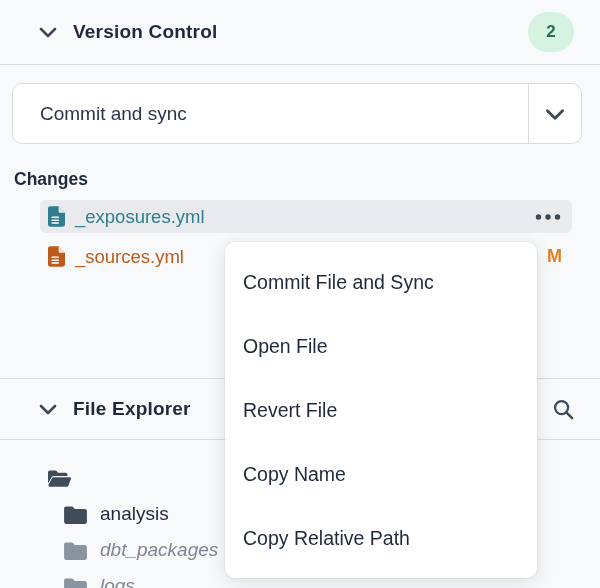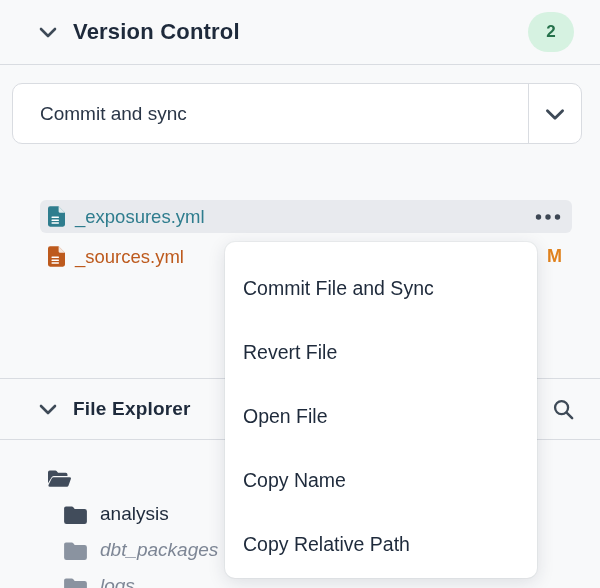--- a/index.html
+++ b/index.html
@@ -9,21 +9,21 @@
   }
   *{margin:0;padding:0;box-sizing:border-box;}
   html,body{width:600px;height:588px;overflow:hidden;}
   body{font-family:"Liberation Sans",sans-serif;background:var(--bg);color:var(--text_dark);}
   .app{position:relative;width:600px;height:588px;overflow:hidden;}
 
   
   .vc-header{position:absolute;top:0;left:0;right:0;height:65px;display:flex;align-items:center;
     padding:0 26px 0 36px;border-bottom:1px solid var(--panel_border);}
   .vc-header .chev{width:24px;height:24px;color:var(--icon_slate);flex:0 0 auto;}
-  .vc-header .title{font-size:22px;font-weight:700;margin-left:13px;letter-spacing:.2px;}
+  .vc-header .title{font-size:19px;font-weight:700;margin-left:13px;letter-spacing:.2px;}
   .badge{margin-left:auto;min-width:46px;height:40px;border-radius:20px;background:var(--badge_bg);
     color:var(--badge_text);font-size:17px;font-weight:600;display:flex;align-items:center;justify-content:center;}
 
   
   .commit-select{position:absolute;top:83px;left:12px;width:570px;height:61px;background:var(--menu_bg);
     border:1px solid var(--panel_border);border-radius:10px;display:flex;align-items:stretch;cursor:pointer;gap:24px;}
   .commit-select .value{flex:1;display:flex;align-items:center;padding-left:27px;font-size:19px;color:#2a3647;}
   .commit-select .chev-box{width:53px;border-left:1px solid var(--panel_border);display:flex;
     align-items:center;justify-content:center;}
   .commit-select .chev{width:26px;height:26px;color:var(--icon_slate);}
@@ -54,21 +54,21 @@
   .tree-row.lvl0{padding-left:48px;}
   .tree-row.lvl1{padding-left:64px;}
   .tree-row .ticon{width:23px;height:19px;color:#414c5b;flex:0 0 auto;}
   .tree-row .tname{font-size:19px;margin-left:13px;white-space:nowrap;}
   .tree-row.muted .ticon{color:#8a93a0;}
   .tree-row.muted .tname{color:var(--muted);font-style:italic;}
 
   
   .context-menu{position:absolute;top:242px;left:225px;width:312px;height:336px;background:var(--menu_bg);
     border-radius:10px;box-shadow:0 4px 18px rgba(30,42,59,.13),0 0 0 1px rgba(30,42,59,.04);
-    padding:14px 0;z-index:10;}
+    padding:8px 0;z-index:10;}
   .menu-item{height:64px;display:flex;align-items:center;padding:0 18px;font-size:19.5px;
     color:var(--text_dark);cursor:pointer;white-space:nowrap;}
 </style>
 </head>
 <body>
 
 <svg width="0" height="0" style="position:absolute">
   <defs>
     <symbol id="i-chevron" viewBox="0 0 24 24">
       <path d="M5 9l7 7 7-7" fill="none" stroke="currentColor" stroke-width="2.6" stroke-linecap="round" stroke-linejoin="round"></path>
@@ -111,20 +111,21 @@
 
   <div class="commit-select">
     <span class="value">Commit and sync</span>
     <span class="chev-box">
       <svg class="chev">
           <use href="#i-chevron"></use>
         </svg>
     </span>
   </div>
 
+  <div class="changes-label">Changes</div>
 
   <div class="file-row selected teal" style="top:200px">
     <svg class="ficon">
         <use href="#i-doc"></use>
       </svg>
     <span class="fname">_exposures.yml</span>
     <svg class="row-dots">
         <use href="#i-dots"></use>
       </svg>
   </div>
@@ -170,19 +171,19 @@
     <div class="tree-row lvl1 muted">
       <svg class="ticon">
           <use href="#i-folder"></use>
         </svg>
       <span class="tname">logs</span>
     </div>
   </div>
 
   <div class="context-menu">
     <div class="menu-item">Commit File and Sync</div>
+    <div class="menu-item">Open File</div>
     <div class="menu-item">Revert File</div>
-    <div class="menu-item">Open File</div>
     <div class="menu-item">Copy Name</div>
     <div class="menu-item">Copy Relative Path</div>
   </div>
 
 </div>
 
 </body></html>

